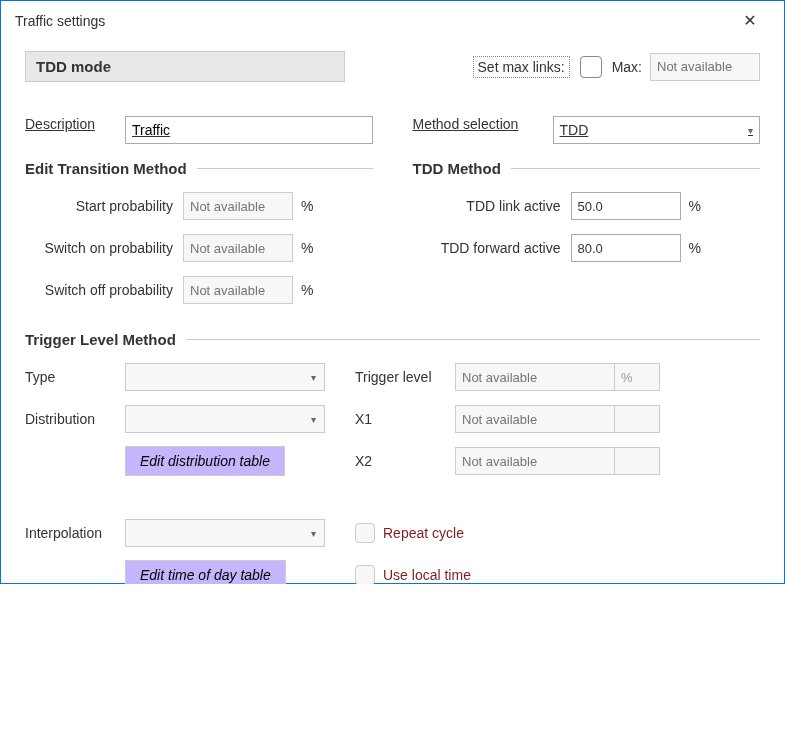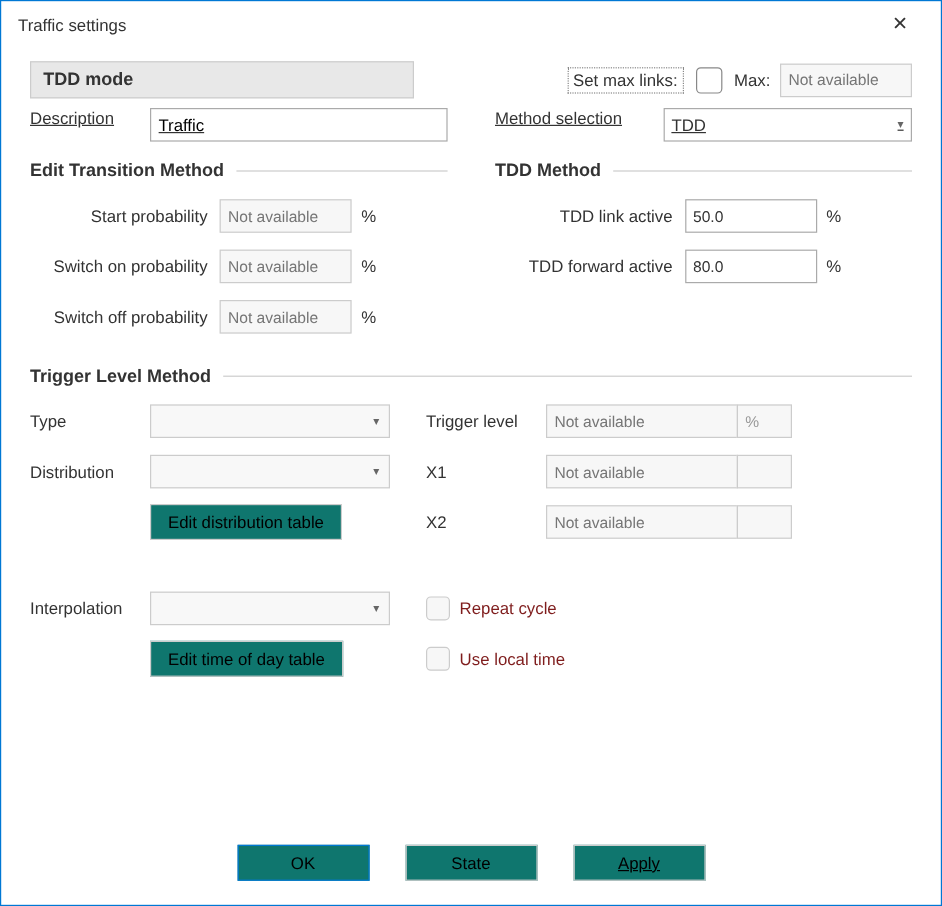--- a/index.html
+++ b/index.html
@@ -1,22 +1,22 @@
 <!DOCTYPE html>
 <html><head>
   <meta charset="utf-8">
   <style>
     * { box-sizing: border-box; margin: 0; padding: 0; }
     body { font-family: "Segoe UI", Tahoma, sans-serif; font-size: 13px; color: #333; background: #fff;}
-    .window { width: 785px; height: 755px; border: 1px solid #0078d4; background: #fff; display: flex; flex-direction: column; }
+    .window { width: 785px; height: 584px; border: 1px solid #0078d4; background: #fff; display: flex; flex-direction: column; }
     .titlebar { height: 40px; display: flex; align-items: center; padding: 0 14px; }
     .title { font-size: 14px; color: #333; flex: 1; }
     .close-btn { width: 40px; height: 40px; display: flex; align-items: center; justify-content: center; cursor: pointer; font-size: 16px; line-height: 1;}
     .content { flex: 1; padding: 10px 24px 0 24px; display: flex; flex-direction: column; }
-    .top-row { display: flex; align-items: center; margin-bottom: 8px; }
+    .top-row { display: flex; align-items: center; margin-bottom: 34px; }
     .mode-box { background: #e8e8e8; border: 1px solid #ccc; padding: 6px 10px; width: 320px; font-size: 15px; font-weight: 600;}
     .spacer { flex: 1; }
     .set-max-label { border: 1px dotted #888; padding: 2px 4px; margin-right: 10px; font-size: 14px;}
     .checkbox { width: 22px; height: 22px; border: 1px solid #888; border-radius: 4px; margin-right: 10px; display: inline-block; vertical-align: middle; cursor: pointer;}
     .max-label { font-size: 14px; margin-right: 8px;}
     .max-input { width: 110px; height: 28px; border: 1px solid #ccc; background: #f7f7f7; color: #999; padding: 0 6px; font-size: 13px;}
     .tabs { display: flex; border-bottom: 1px solid #e0e0e0; margin-bottom: 20px; }
     .tab { padding: 8px 18px; border: 1px solid transparent; border-bottom: none; font-size: 14px; color: #666; cursor: pointer;}
     .tab.active { border-color: #e0e0e0; border-bottom: 1px solid #fff; margin-bottom: -1px; background: #fff; color: #333; }
     .tab-sep { width: 1px; background: #ddd; margin: 6px 0;}
@@ -27,21 +27,21 @@
     .text-input { flex: 1; height: 28px; border: 1px solid #aaa; padding: 0 6px; font-size: 14px; background:#fff;}
     .select { flex: 1; height: 28px; border: 1px solid #aaa; padding: 0 6px; font-size: 14px; background: #fff; display: flex; align-items: center; justify-content: space-between; cursor: pointer;}
     .chev { font-size: 10px; color: #666;}
     .group-title { font-size: 15px; font-weight: 600; margin: 10px 0 14px 0; display: flex; align-items: center; gap: 10px;}
     .group-title .line { flex: 1; height: 1px; background: #ccc;}
     .param-row { display: flex; align-items: center; margin-bottom: 12px; height: 30px;}
     .param-label { width: 158px; text-align: right; padding-right: 10px; font-size: 14px;}
     .param-input { width: 110px; height: 28px; border: 1px solid #ccc; background: #f7f7f7; color: #999; padding: 0 6px; font-size: 13px;}
     .param-input.enabled { background: #fff; color: #333; border-color: #aaa;}
     .unit { margin-left: 8px; font-size: 14px;}
-    .btn { height: 30px; border: 1px solid #ccc; background: #0f766e; padding: 0 14px; font-size: 14px; cursor: pointer; display: inline-flex; align-items: center;}
+    .btn { height: 30px; border: 1px solid #ccc; background: #c4b5fd; padding: 0 14px; font-size: 14px; cursor: pointer; display: inline-flex; align-items: center; font-style: italic;}
     .btn.primary { border-color: #0078d4;}
     .footer { display: flex; justify-content: center; gap: 30px; padding: 20px 0; }
     .footer .btn { width: 110px; justify-content: center;}
     .trig-row { display: flex; align-items: center; margin-bottom: 12px; height: 30px;}
     .trig-left-label { width: 100px; font-size: 14px;}
     .trig-select { width: 200px; height: 28px; border: 1px solid #ccc; background:#f8f8f8; display: flex; align-items: center; justify-content: flex-end; padding: 0 8px; cursor:pointer;}
     .trig-right-label { width:100px; font-size:14px; margin-left: 30px;}
     .trig-input { width: 160px; height: 28px; border: 1px solid #ccc; background: #f7f7f7; color: #999; padding: 0 6px; font-size: 13px;}
     .trig-unit { width: 46px; height: 28px; border: 1px solid #ccc; background: #f7f7f7; color: #999; padding: 0 6px; font-size: 13px; margin-left: -1px; display:flex; align-items:center;}
     .disabled-check-row { display:flex; align-items:center; margin-bottom: 16px; height:26px;}

